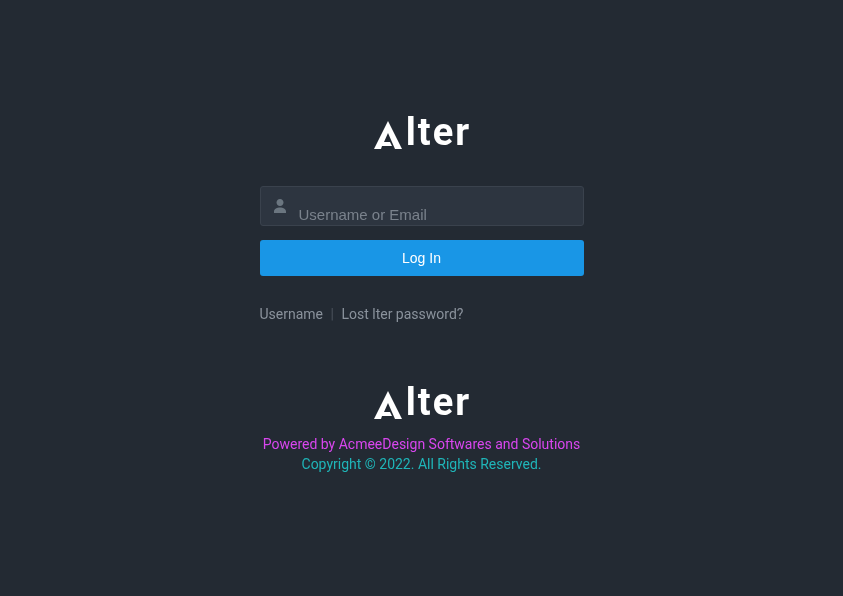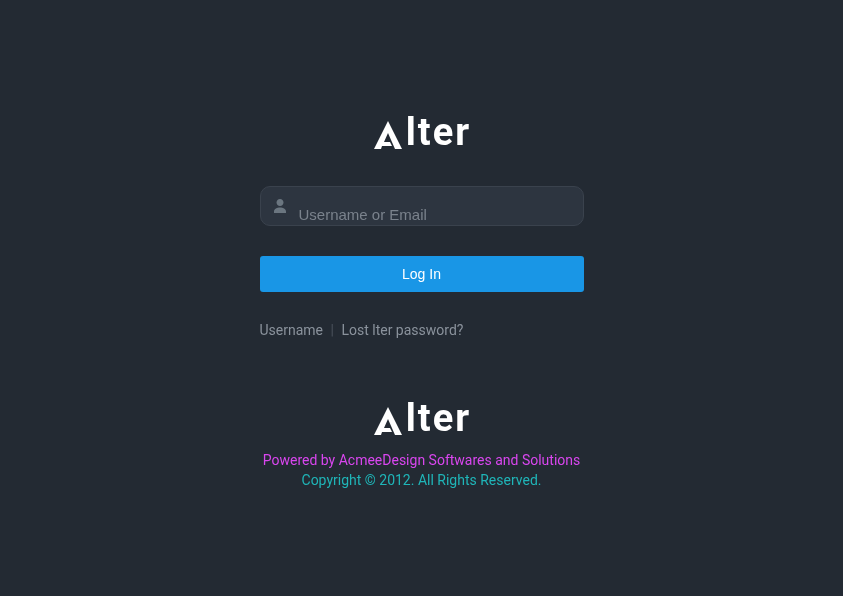--- a/index.html
+++ b/index.html
@@ -57,39 +57,39 @@
       transform: translateY(-50%);
       width: 16px;
       height: 16px;
       fill: #6b7680;
     }
     .form-input {
       width: 100%;
       height: 40px;
       background-color: #2d3540;
       border: 1px solid #3a424d;
-      border-radius: 10px;
+      border-radius: 3px;
       padding: 16px 12px 0 38px;
       color: #c0c7d0;
       font-size: 15px;
       outline: none;
     }
     .form-input::placeholder {
       color: #7a828c;
     }
     .login-btn {
       width: 100%;
       height: 36px;
       background-color: #1996e6;
       border: none;
       border-radius: 3px;
       color: #ffffff;
       font-size: 14px;
       cursor: pointer;
-      margin-top: 22px;
+      margin-top: 6px;
       margin-bottom: 30px;
     }
     .links {
       width: 100%;
       text-align: left;
       font-size: 14px;
       color: #6b7680;
     }
     .links a {
       color: #8a929c;
@@ -156,14 +156,14 @@
     <div class="logo-text">
       <span class="logo-a">
         <svg viewBox="0 0 32 32" width="32" height="32">
           <path d="M 16 2 L 30 30 L 23 30 L 16 14 L 12 23 L 18 23 L 20 27 L 10 27 L 9 30 L 2 30 Z" fill="#ffffff"></path>
         </svg>
       </span>
         <span>lter</span>
     </div>
   </div>
   <div class="powered">Powered by AcmeeDesign Softwares and Solutions</div>
-  <div class="copyright">Copyright © 2012. All Rights Reserved.</div>
+  <div class="copyright">Copyright © 2022. All Rights Reserved.</div>
 </div>
 
 </body></html>

